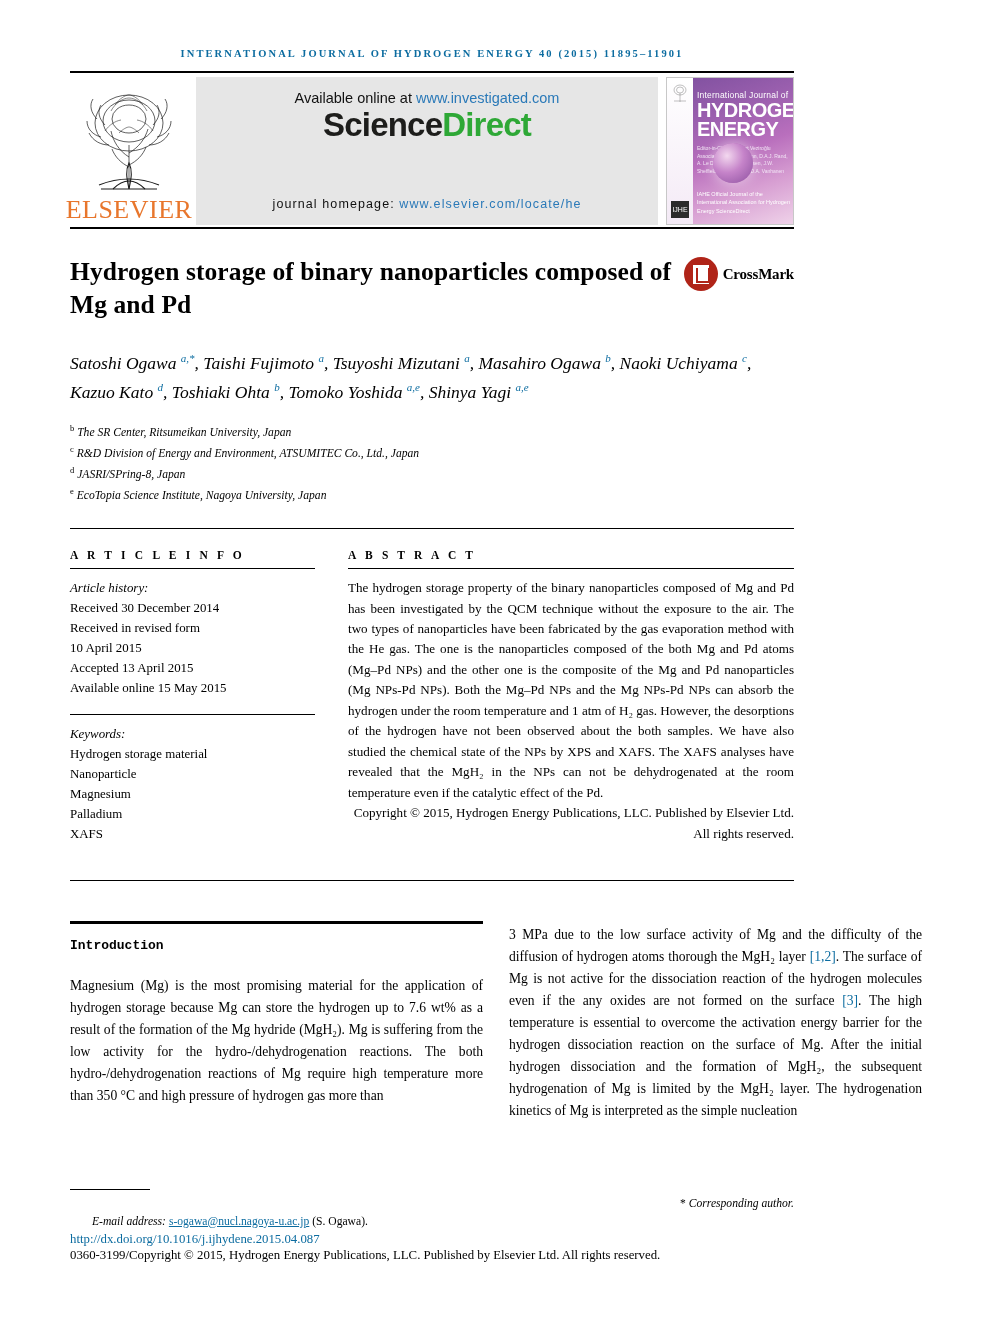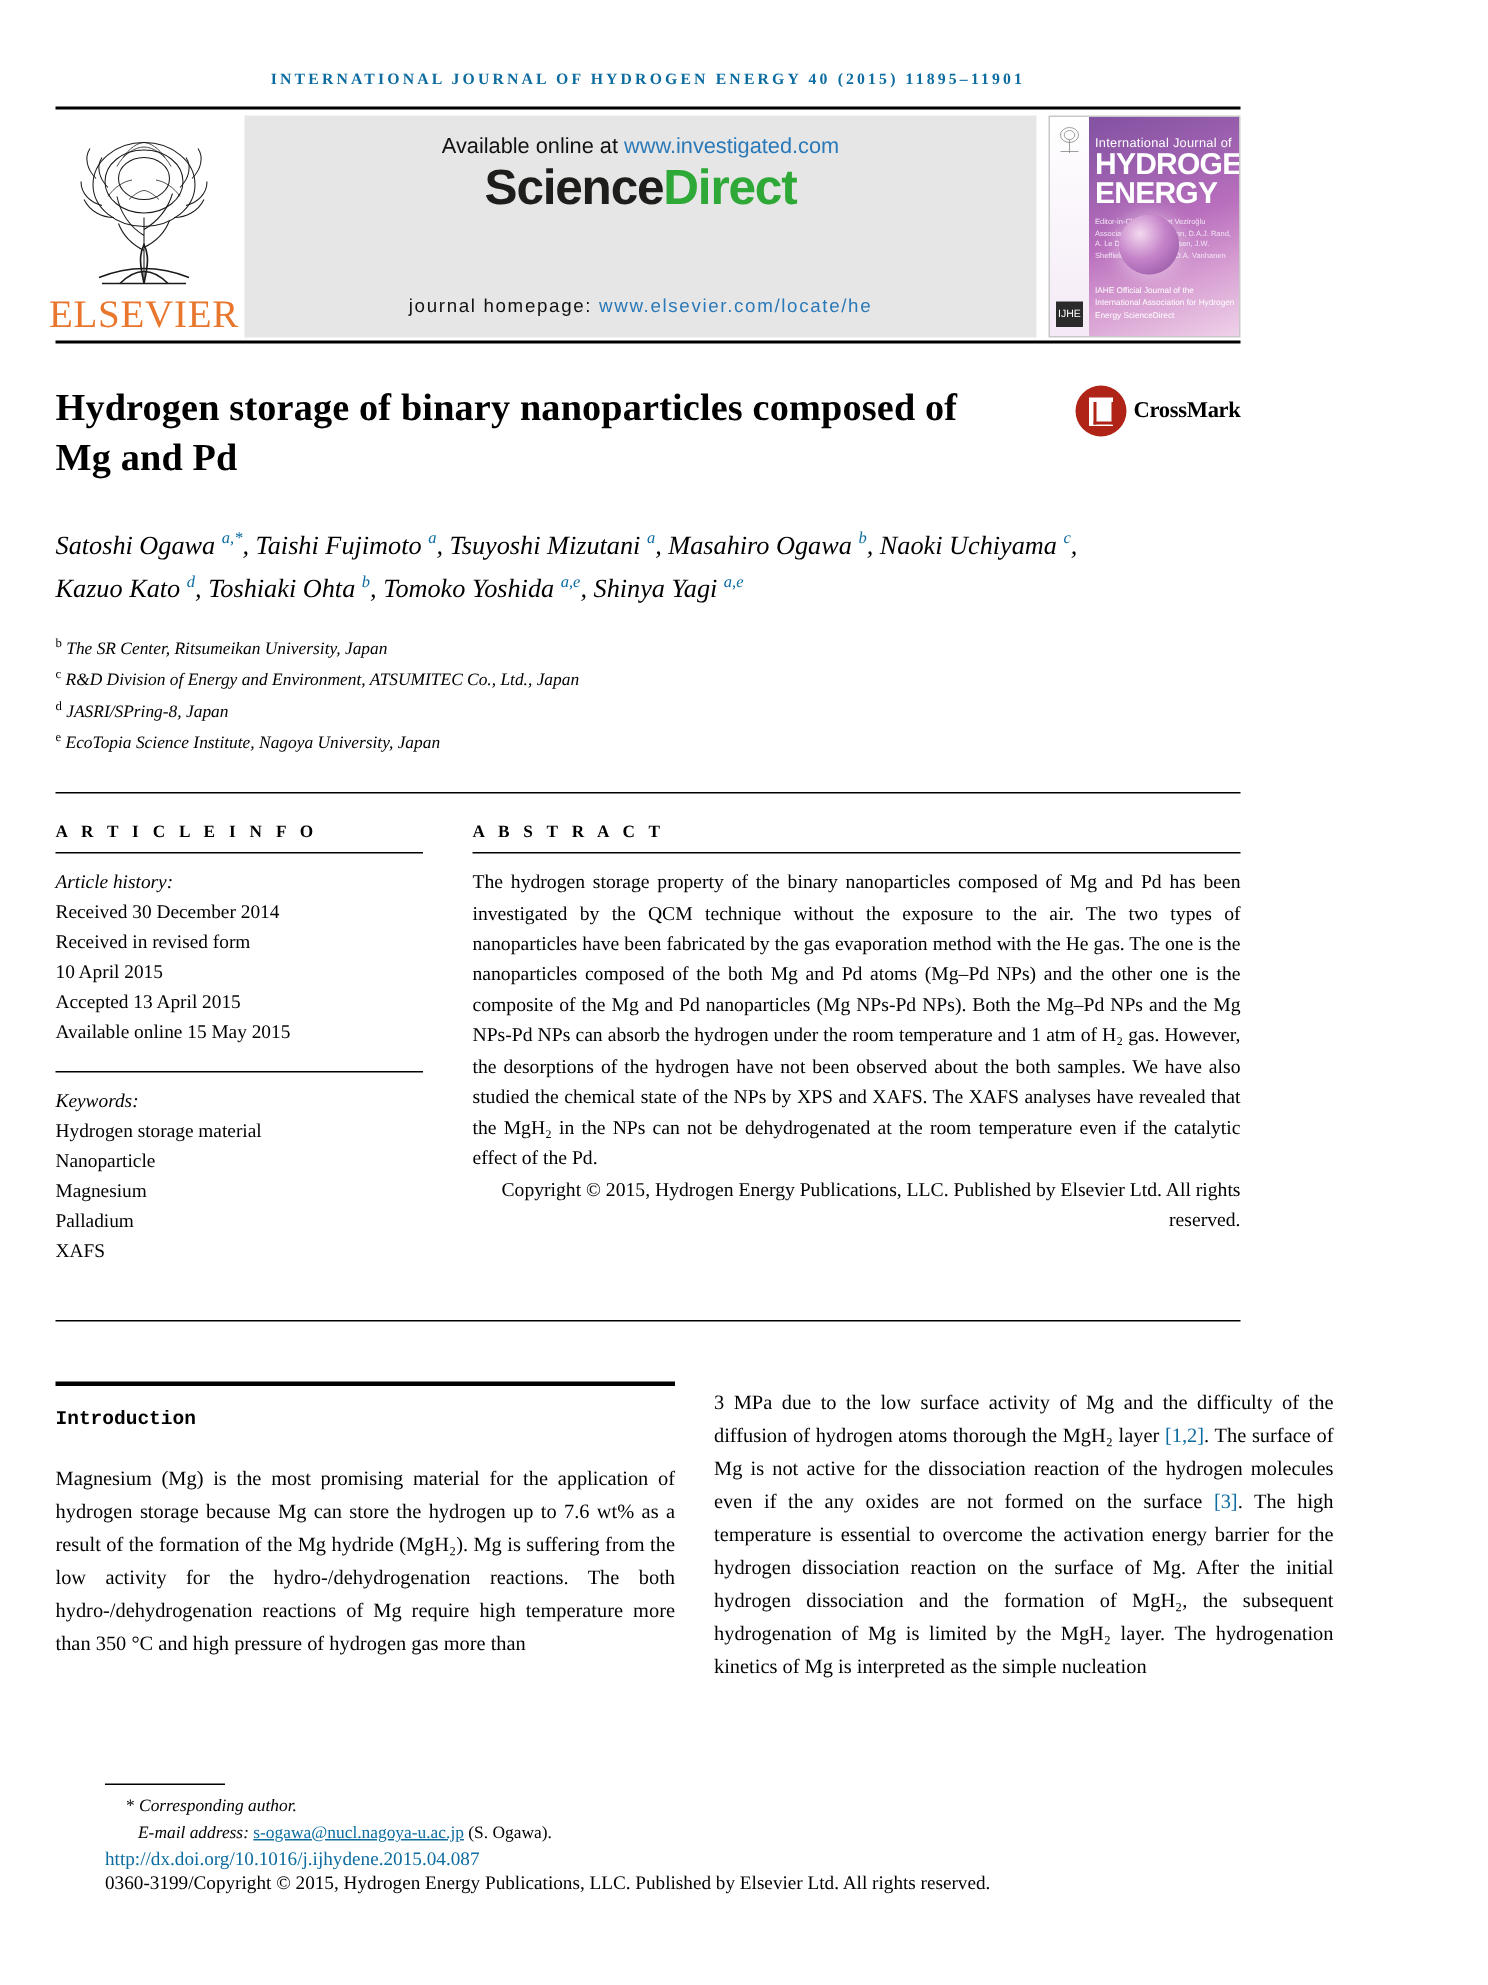--- a/index.html
+++ b/index.html
@@ -7,21 +7,21 @@
     margin: 0; padding: 0;
     background: #ffffff;
   }
   body {
     width: 992px; height: 1323px;
     font-family: "Liberation Serif", "DejaVu Serif", serif;
     color: #000;
     position: relative;
     overflow: hidden;
   }
-  .page { position: relative; width: 864px; height: 1323px; padding: 0 37px; }
+  .page { position: relative; width: 864px; height: 1323px; padding: 0 70px; }
 
   
   .running-head {
     text-align: center;
     color: #0c6ca0;
     font-size: 10.5px;
     letter-spacing: 2.1px;
     font-variant: small-caps;
     text-transform: uppercase;
     padding-top: 48px;
@@ -274,21 +274,21 @@
     color: #0c6ca0;
     font-family: "Liberation Serif", serif;
     font-size: 12.8px;
     margin-top: 2px;
   }
   .issn-line {
     font-family: "Liberation Serif", serif;
     font-size: 12.8px;
     margin-top: 1px;
   }
-  .indent1 { padding-left: 14px; }
+  .indent1 { padding-left: 14px; text-align: right; }
   .indent2 { padding-left: 22px; }
 </style>
 </head>
 <body>
 
 <div class="page">
 
   <div class="running-head">International Journal of Hydrogen Energy 40 (2015) 11895–11901</div>
   <div class="rule-thick"></div>
 

